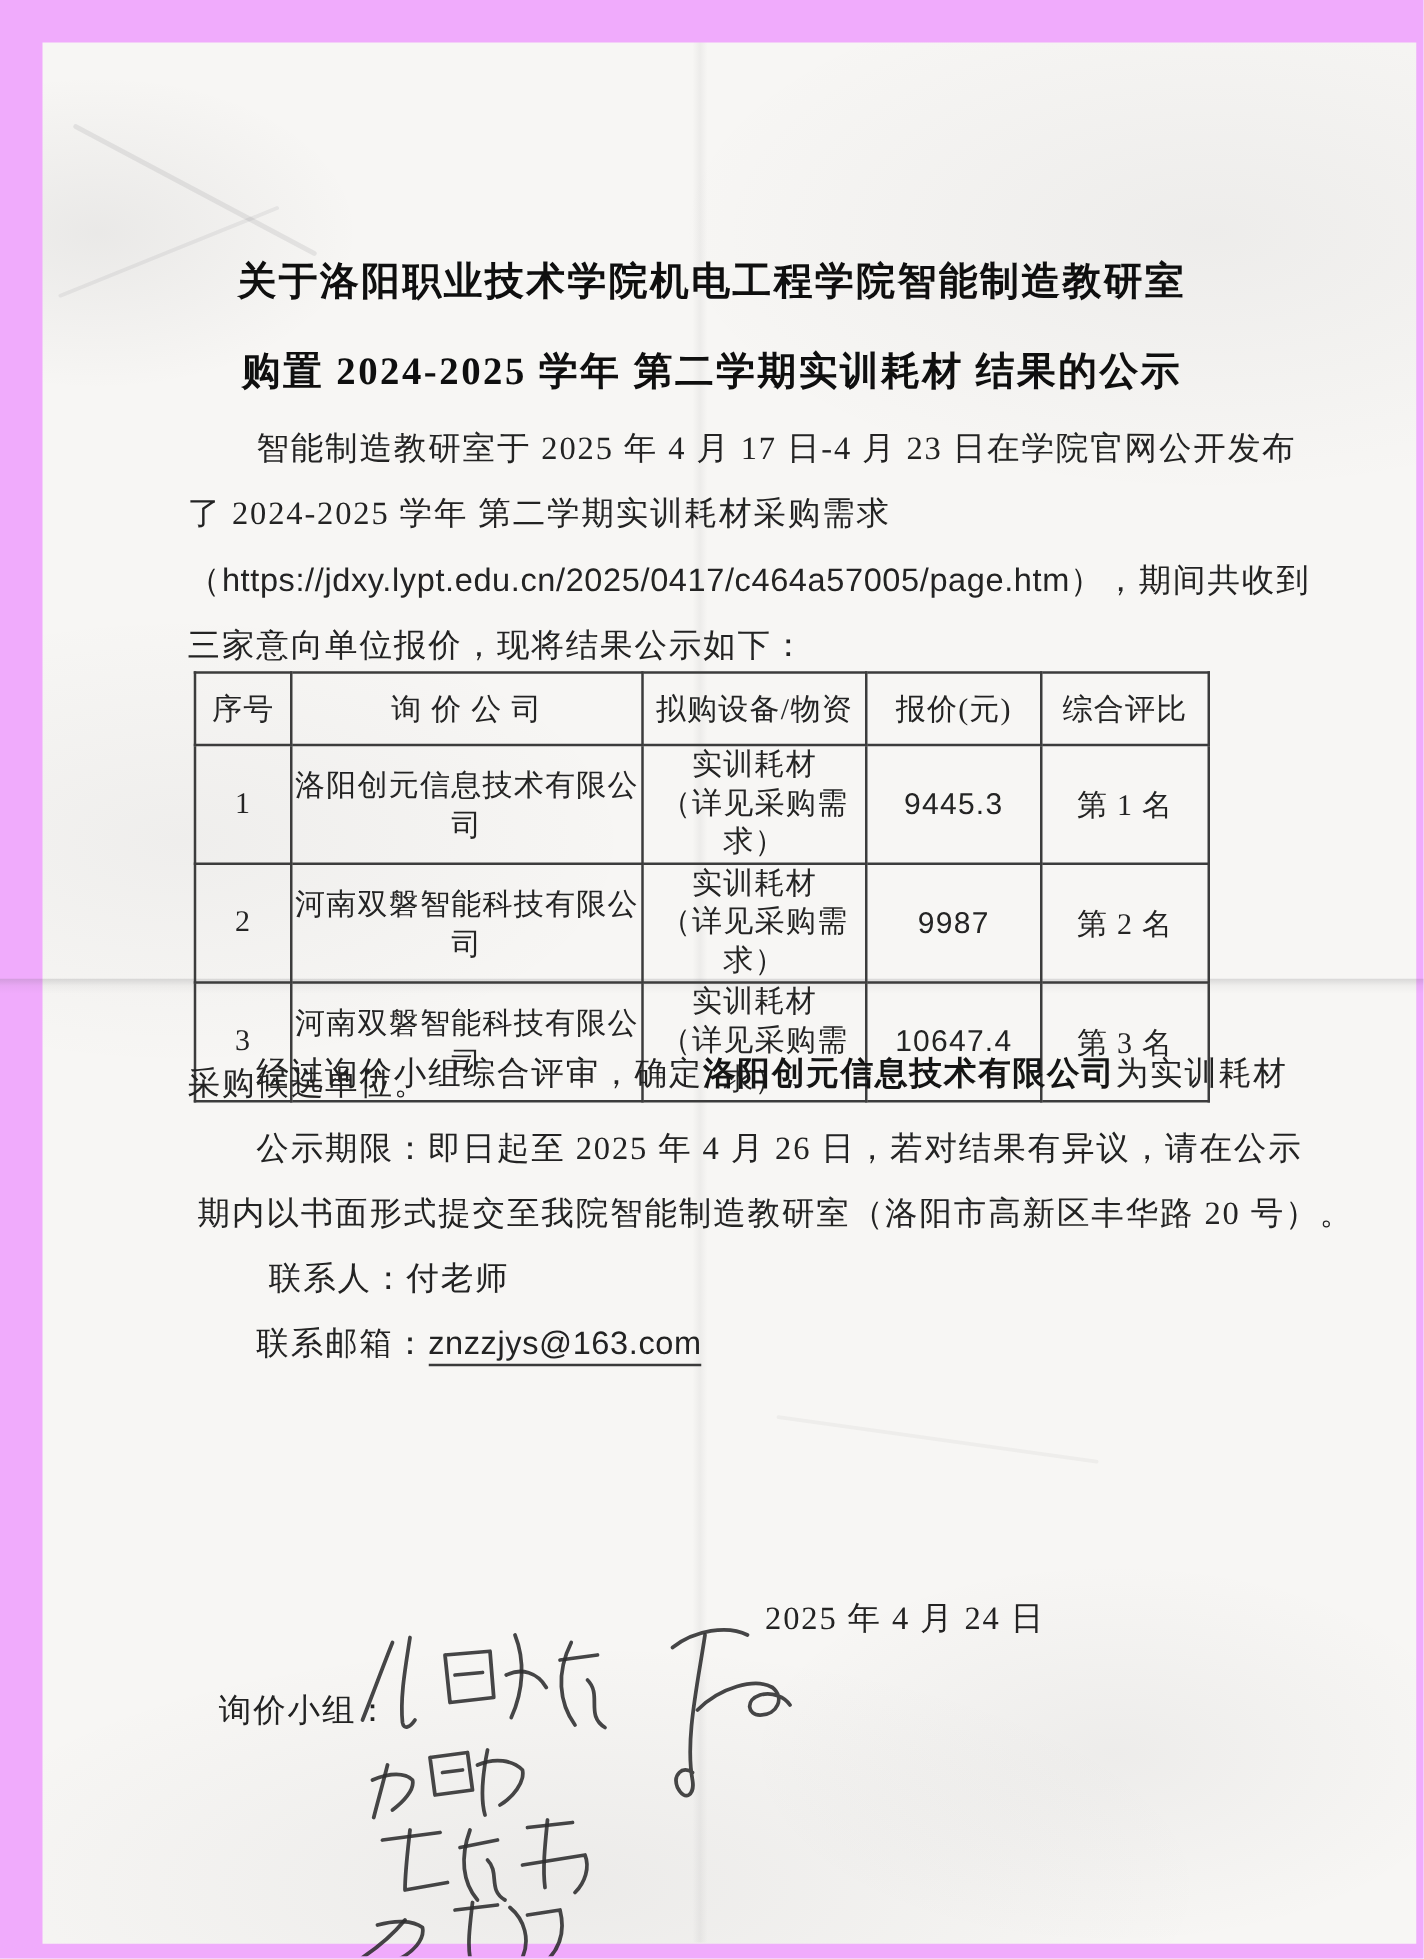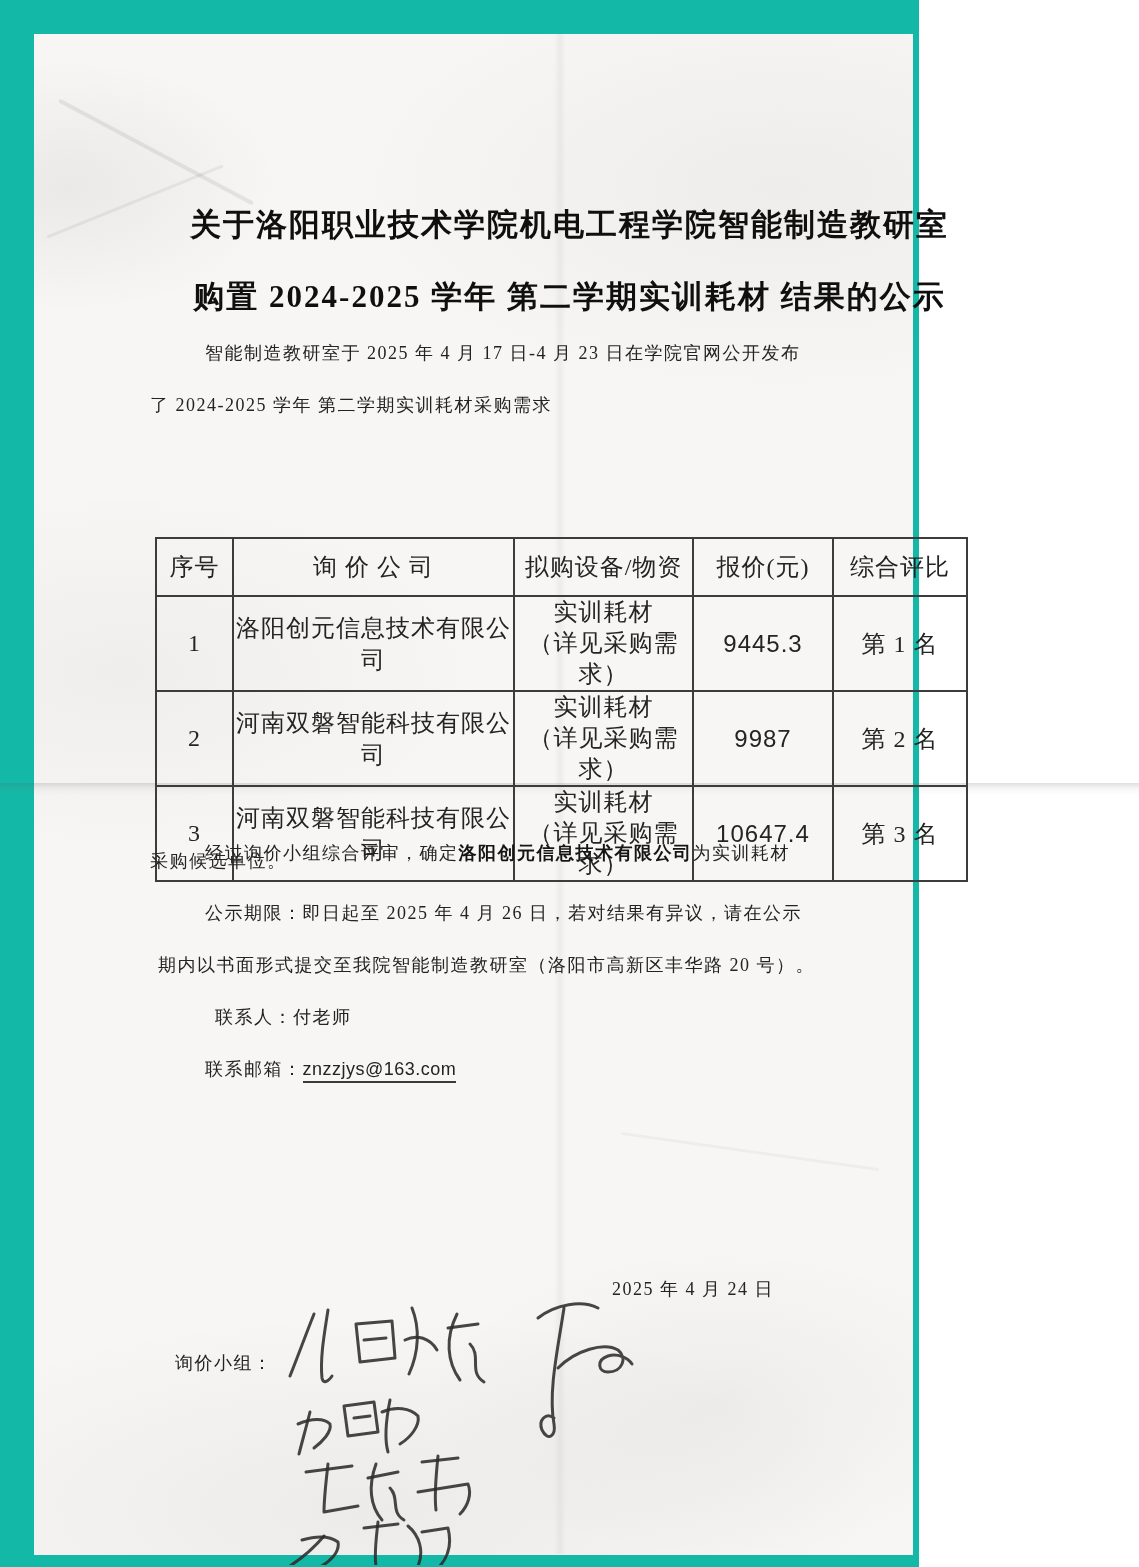--- a/index.html
+++ b/index.html
@@ -2,21 +2,21 @@
 <html><head>
 <meta charset="utf-8">
 <style>
   html,body{margin:0;padding:0;}
   body{
     width:1139px;height:1567px;overflow:hidden;
     background:#ffffff;
     font-family:"Liberation Serif","DejaVu Serif",serif;
     color:#262626;
   }
-  .scan{position:relative;width:919px;height:1567px;background:#14b8a6;}
+  .scan{position:relative;width:1139px;height:1567px;background:#f0abfc;}
   .paper{
     position:absolute;left:34px;top:34px;right:6px;bottom:12px;
     background:
       radial-gradient(620px 300px at 85% 10%, rgba(60,60,65,0.05), transparent 70%),
       radial-gradient(520px 260px at 10% 42%, rgba(60,60,65,0.045), transparent 70%),
       radial-gradient(740px 280px at 38% 97%, rgba(60,60,65,0.06), transparent 70%),
       radial-gradient(420px 220px at 78% 90%, rgba(60,60,65,0.05), transparent 70%),
       radial-gradient(300px 180px at 4% 10%, rgba(60,60,65,0.07), transparent 70%),
       #f7f6f4;
   }
@@ -39,21 +39,21 @@
   }
   .crease-d3{
     left:620px;top:1150px;width:260px;height:3px;border-radius:2px;
     background:rgba(70,70,75,0.05);transform:rotate(8deg);
   }
   .line{position:absolute;white-space:nowrap;}
   .title{
     left:0;width:1139px;text-align:center;
     font-size:31px;font-weight:bold;color:#0f0f0f;letter-spacing:2px;
   }
-  .body-text{font-size:18px;letter-spacing:1.5px;color:#232323;}
+  .body-text{font-size:26px;letter-spacing:1.5px;color:#232323;}
   .latin{font-family:"Liberation Sans","DejaVu Sans",sans-serif;letter-spacing:0.5px;}
   .email{border-bottom:2px solid #3a3a3a;padding-bottom:2px;}
   .winner{font-weight:bold;color:#151515;}
   table.quote{
     position:absolute;left:155px;top:537px;width:811px;
     border-collapse:collapse;table-layout:fixed;
     font-size:24px;color:#242424;
   }
   table.quote td,table.quote th{
     border:2px solid #3c3c3c;text-align:center;vertical-align:middle;
@@ -76,20 +76,24 @@
   <div class="crease crease-v"></div>
   <div class="crease crease-d1"></div>
   <div class="crease crease-d2"></div>
   <div class="crease crease-d3"></div>
 
   <div class="line title" style="top:204px;">关于洛阳职业技术学院机电工程学院智能制造教研室</div>
   <div class="line title" style="top:264px;margin-top:12px;">购置 2024-2025 学年 第二学期实训耗材 结果的公示</div>
 
   <div class="line body-text" style="left:205px;top:341px;">智能制造教研室于 2025 年 4 月 17 日-4 月 23 日在学院官网公开发布</div>
   <div class="line body-text" style="left:150px;top:393px;">了 2024-2025 学年 第二学期实训耗材采购需求</div>
+  <div class="line body-text" style="left:150px;top:447px;">
+    <span>（</span><span class="latin">https://jdxy.lypt.edu.cn/2025/0417/c464a57005/page.htm</span><span>），期间共收到</span>
+  </div>
+  <div class="line body-text" style="left:150px;top:499px;">三家意向单位报价，现将结果公示如下：</div>
 
   <table class="quote">
     <colgroup>
       <col style="width:77px">
         <col style="width:281px">
         <col style="width:179px">
       <col style="width:140px">
         <col style="width:134px">
     </colgroup>
     <tbody>

